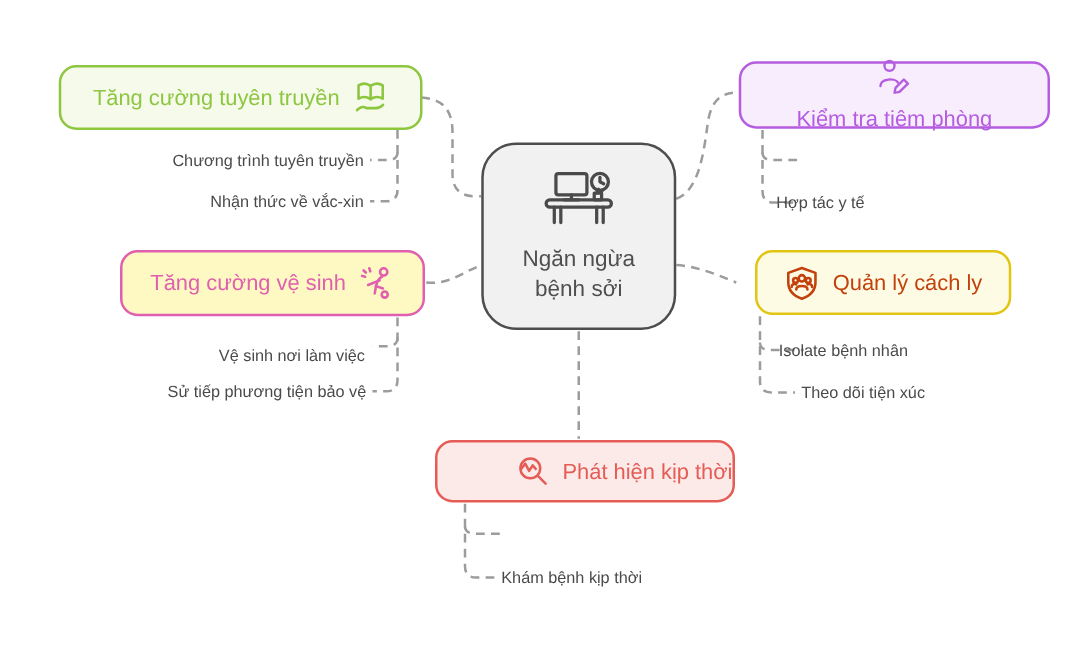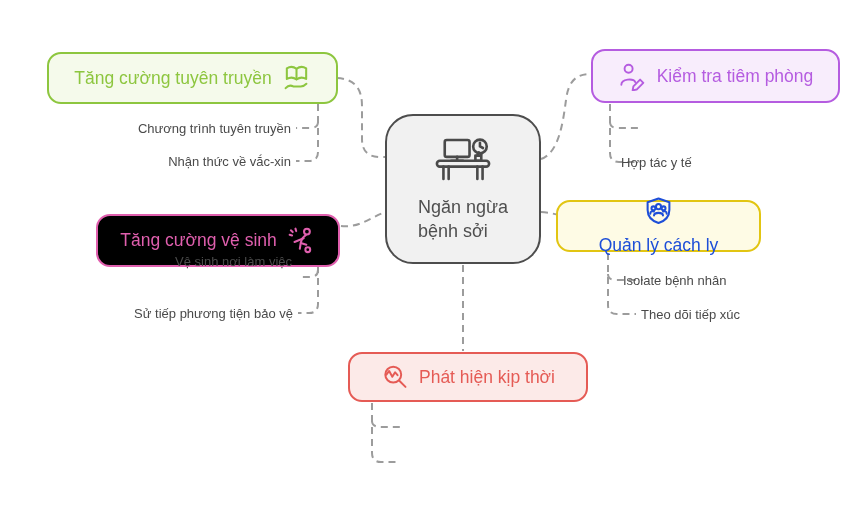--- a/index.html
+++ b/index.html
@@ -12,32 +12,32 @@
 
   .bnode{
     position:absolute;display:flex;align-items:center;justify-content:center;gap:10px;
     border:2px solid;border-radius:14px;box-sizing:border-box;
     font-size:17.5px;font-weight:500;white-space:nowrap;
   }
   .bnode .icn{display:flex;align-items:center;}
   .bnode svg{display:block;}
 
   .node-green {left:47px; top:52px; width:291px;height:52px;color:#8dc63f;background:#f5faeb;border-color:#8dc63f;}
-  .node-purple{left:591px;top:49px; width:249px;height:54px;color:#b55ce0;background:#f8edfc;border-color:#b55ce0;}
-  .node-pink  {left:96px; top:200px;width:244px;height:53px;color:#e05fae;background:#000000;border-color:#e05fae;margin-top:14px;}
-  .node-yellow{left:556px;top:200px;width:205px;height:52px;color:#1d4ed8;background:#fefbe5;border-color:#e2c512;flex-direction:column;}
-  .node-red   {left:348px;top:352px;width:240px;height:50px;color:#e55b55;background:#fceae8;border-color:#e55b55;}
+  .node-purple{left:591px;top:49px; width:249px;height:54px;color:#b55ce0;background:#f8edfc;border-color:#b55ce0;flex-direction:column;}
+  .node-pink  {left:96px; top:200px;width:244px;height:53px;color:#e05fae;background:#fef9c3;border-color:#e05fae;}
+  .node-yellow{left:604px;top:200px;width:205px;height:52px;color:#c2410c;background:#fefbe5;border-color:#e2c512;}
+  .node-red   {left:348px;top:352px;width:240px;height:50px;color:#e55b55;background:#fceae8;border-color:#e55b55;justify-content:flex-end;}
 
   .central{
     position:absolute;left:385px;top:114px;width:156px;height:150px;box-sizing:border-box;
     border:2px solid #4d4d4d;border-radius:28px;background:#f1f1f1;
     display:flex;flex-direction:column;align-items:center;justify-content:center;gap:8px;
     color:#4f4f4f;
   }
-  .central .clabel{font-size:18px;line-height:24px;text-align:left;color:#4f4f4f;}
+  .central .clabel{font-size:18px;line-height:24px;text-align:center;color:#4f4f4f;}
 
   .child{
     position:absolute;transform:translateY(-50%);
     font-size:13px;color:#4a4a4a;white-space:nowrap;
   }
 </style>
 </head>
 <body>
 
 <div class="canvas">
@@ -141,22 +141,23 @@
         <path d="M15.7,15.2 L21,20.5"></path>
         <path d="M4.6,10 l2.4,-3.2 l2.7,5 l2.4,-3.8 l2.1,2.4"></path>
       </svg>
     </span>
     <span>Phát hiện kịp thời</span>
   </div>
 
   <div class="child" style="right:575px;top:128px">Chương trình tuyên truyền</div>
   <div class="child" style="right:575px;top:161px">Nhận thức về vắc-xin</div>
 
-  <div class="child" style="right:574px;top:261px">Vệ sinh nơi làm việc</div>
+  <div class="child" style="right:574px;top:284px">Vệ sinh nơi làm việc</div>
   <div class="child" style="right:573px;top:313px">Sử tiếp phương tiện bảo vệ</div>
 
   <div class="child" style="left:621px;top:162px">Hợp tác y tế</div>
 
   <div class="child" style="left:623px;top:280px">Isolate bệnh nhân</div>
-  <div class="child" style="left:641px;top:314px">Theo dõi tiếp xúc</div>
+  <div class="child" style="left:641px;top:314px">Theo dõi tiện xúc</div>
 
+  <div class="child" style="left:401px;top:462px">Khám bệnh kịp thời</div>
 
 </div>
 
 </body></html>

